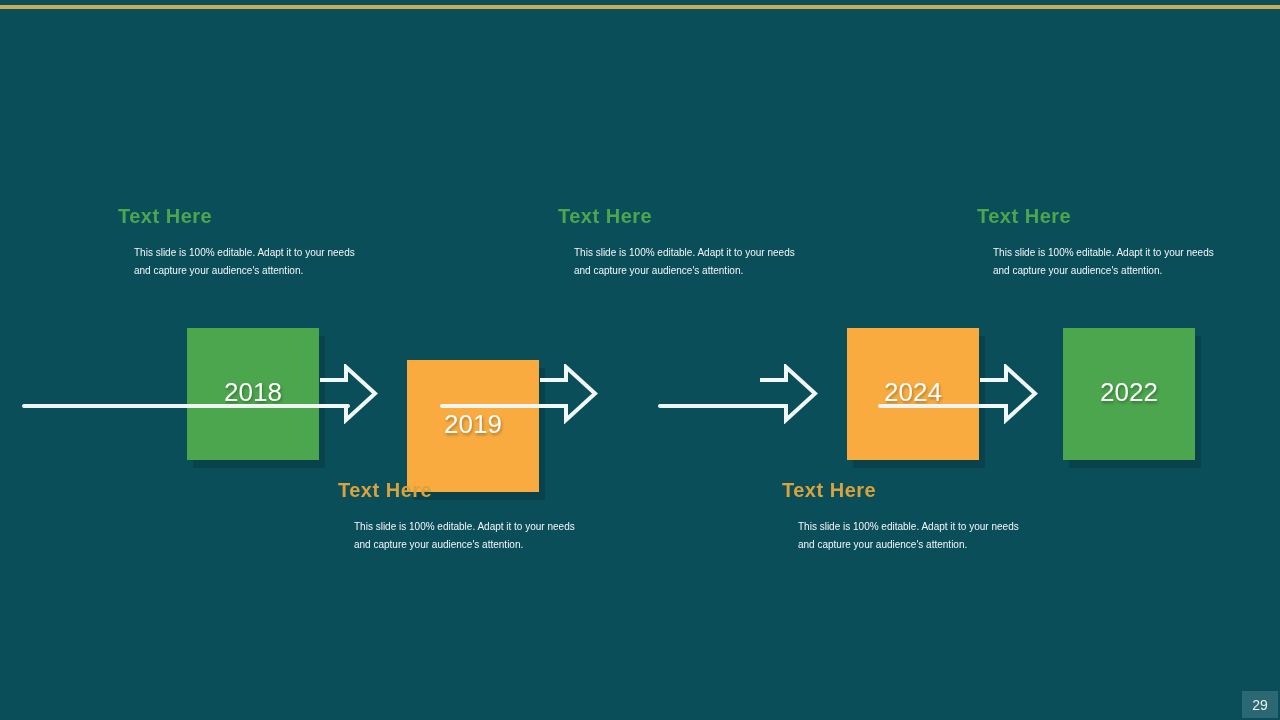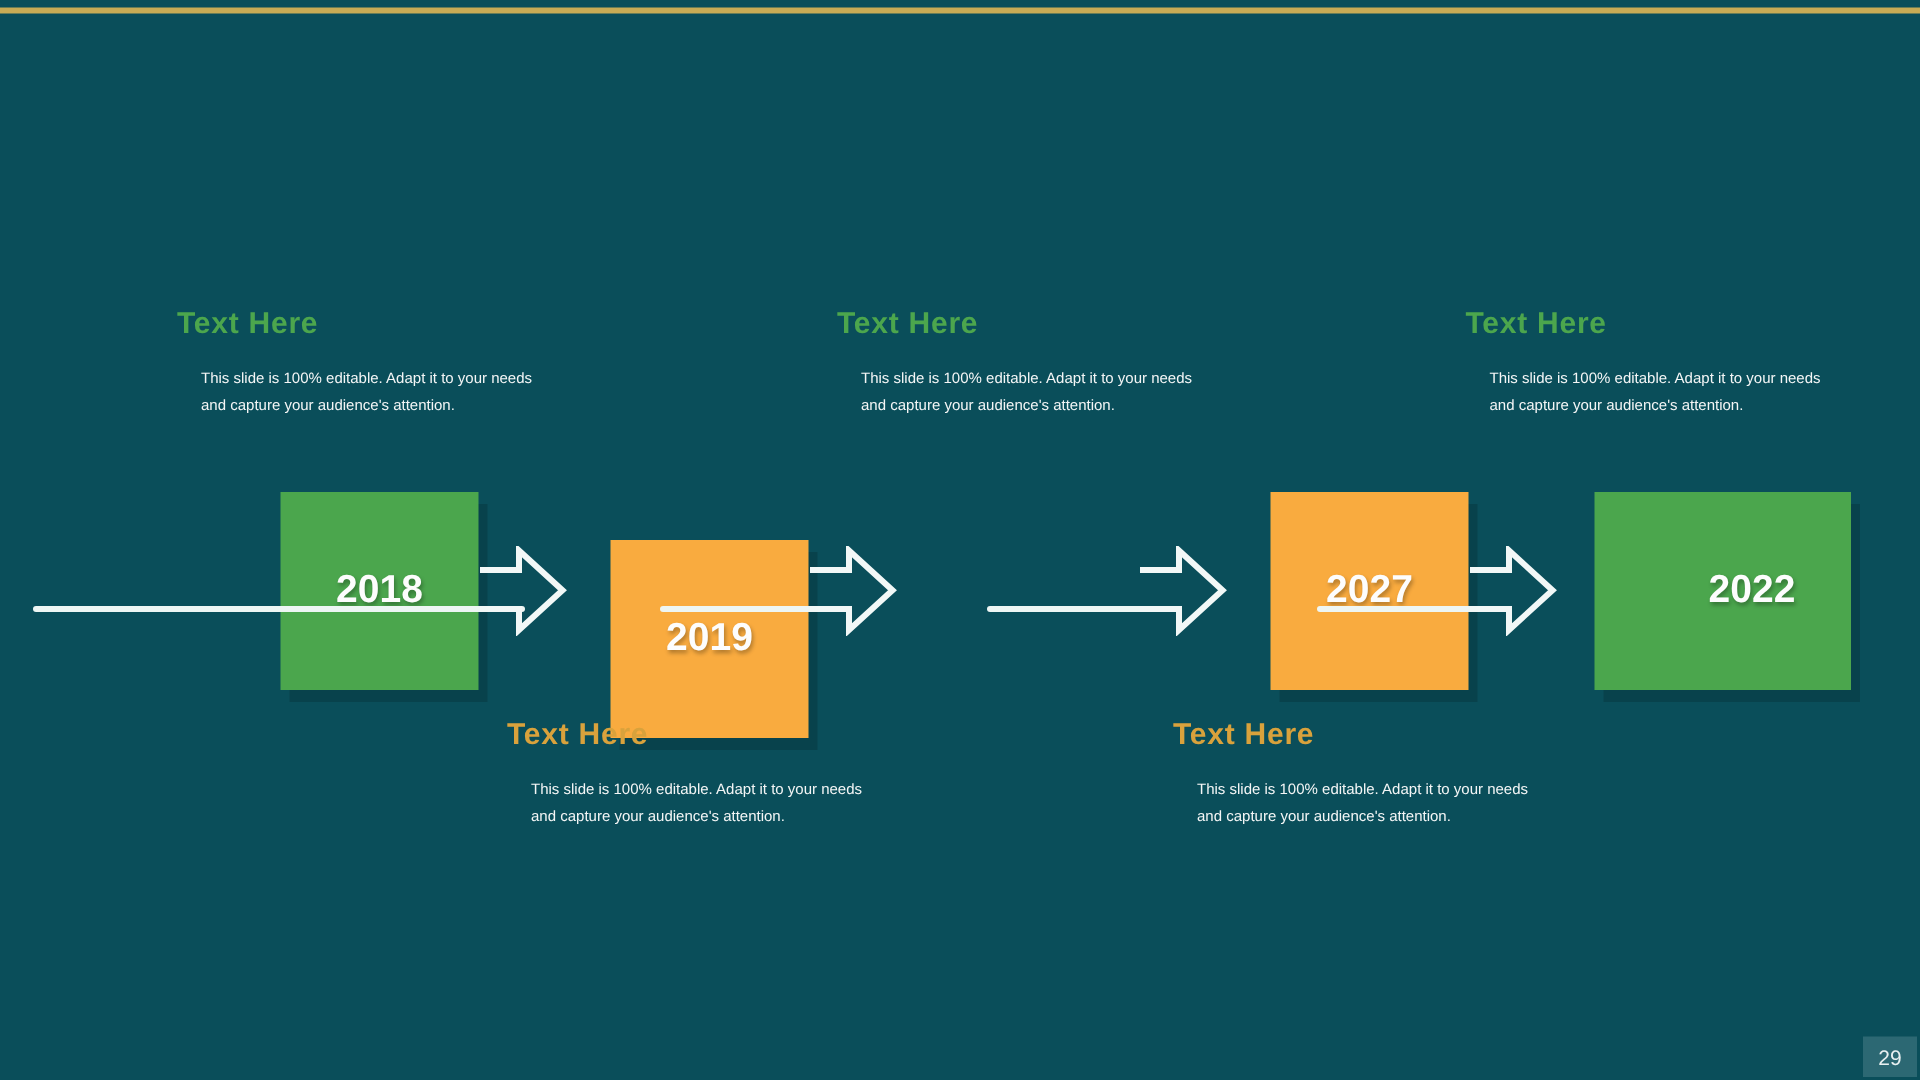--- a/index.html
+++ b/index.html
@@ -45,30 +45,30 @@
   .note.pos-4{left:782px;}
 
   .year-box{
     position:absolute;top:328px;width:132px;height:132px;
     display:flex;align-items:center;justify-content:center;
     box-shadow:6px 8px 0 rgba(0,0,0,0.15);
   }
   .year-box[data-color="green"]{background:var(--box_green,#4ba64d);}
   .year-box[data-color="orange"]{background:var(--box_orange,#f9ab3f);}
   .year-box .year-label{
-    font-size:26px;font-weight:bold;
+    font-size:26px;font-weight:normal;
     color:var(--year_text,#fdfdfd);
     text-shadow:1px 2px 3px rgba(0,0,0,0.3);
     margin-bottom:4px;
   }
   .year-box.b1{left:187px;}
   .year-box.b2{left:407px;margin-top:32px;}
   .year-box.b3{left:627px;}
   .year-box.b4{left:847px;}
-  .year-box.b5{left:1063px;padding-left:39px;}
+  .year-box.b5{left:1063px;}
 
   .tl-line{
     position:absolute;top:404px;height:4px;
     background:var(--line,#eef6f4);
     border-radius:2px;
   }
   .tl-line.l1{left:22px;width:328px;}
   .tl-line.l2{left:440px;width:127px;}
   .tl-line.l3{left:658px;width:128px;}
   .tl-line.l4{left:878px;width:128px;}
@@ -110,21 +110,21 @@
     <p class="note-body">This slide is 100% editable. Adapt it to your needs and capture your audience's attention.</p>
   </div>
 
   <div class="year-box b1" data-color="green">
     <span class="year-label">2018</span>
   </div>
   <div class="year-box b2" data-color="orange">
     <span class="year-label">2019</span>
   </div>
   <div class="year-box b4" data-color="orange">
-    <span class="year-label">2027</span>
+    <span class="year-label">2024</span>
   </div>
   <div class="year-box b5" data-color="green">
     <span class="year-label">2022</span>
   </div>
 
   <div class="tl-line l1"></div>
   <div class="tl-line l2"></div>
   <div class="tl-line l3"></div>
   <div class="tl-line l4"></div>
 

